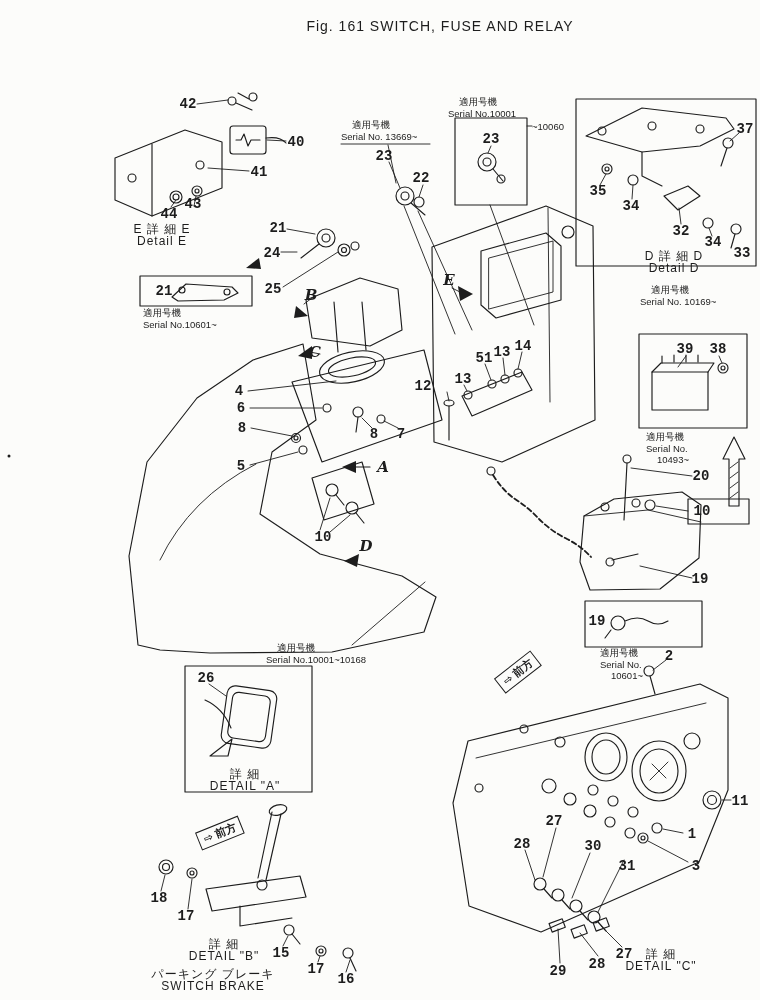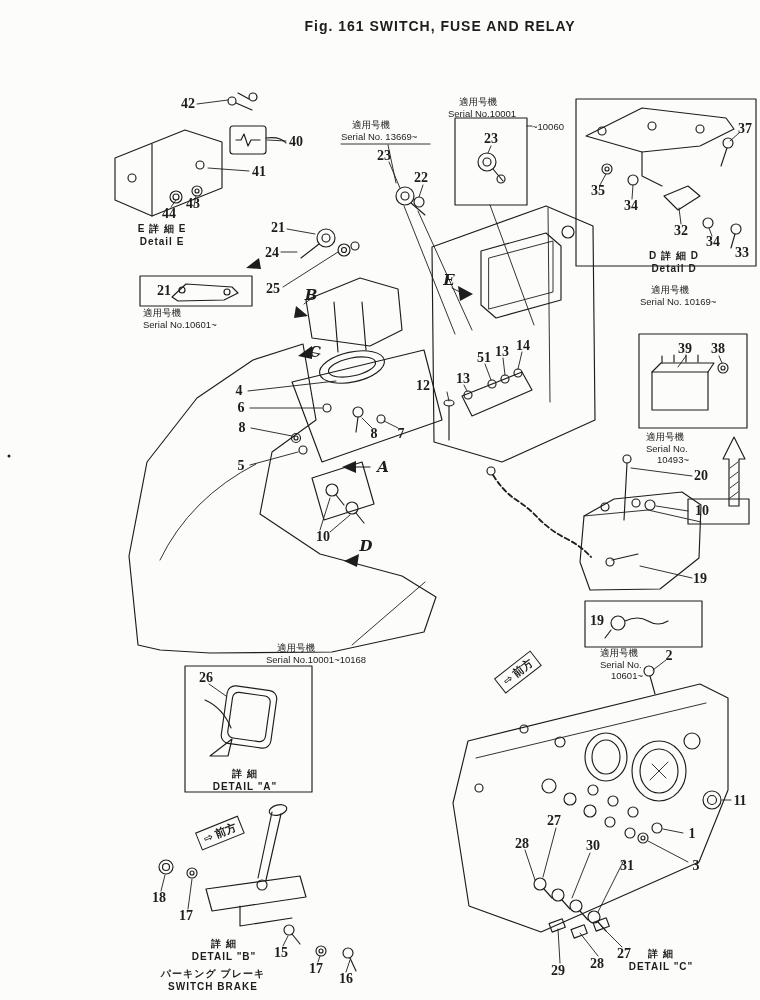--- a/index.html
+++ b/index.html
@@ -3,26 +3,26 @@
 <meta charset="utf-8">
 <style>
   html,body{margin:0;padding:0;background:#e8e8e4}
   .page{position:relative;width:760px;height:1000px;margin:0 auto;background:#fcfcfa;
         font-family:"Liberation Sans","DejaVu Sans",sans-serif;color:#1d1d1d;overflow:hidden}
   svg.art{position:absolute;left:0;top:0;width:760px;height:1000px}
   svg.art .s{stroke:#1d1d1d;fill:none;stroke-width:1.15;stroke-linecap:round;stroke-linejoin:round}
   svg.art .thin{stroke:#1d1d1d;fill:none;stroke-width:0.9;stroke-linecap:round}
   svg.art .f{fill:#1d1d1d;stroke:none}
   .lbl{position:absolute;transform:translate(-50%,-50%);white-space:nowrap}
-  .callout{font-weight:700;font-size:14px;font-family:Liberation Serif, serif}
+  .callout{font-weight:700;font-size:14px;font-family:Liberation Mono, monospace}
   .title-jp{font-weight:700;font-size:13px;letter-spacing:2px}
-  .title-en{font-weight:700;font-size:14px;letter-spacing:1px}
+  .title-en{font-weight:400;font-size:14px;letter-spacing:1px}
   .note{position:absolute;font-weight:400;font-size:9.5px;line-height:11.5px;white-space:nowrap}
   .note .ind{margin-left:11px}
-  .detail-lbl{font-weight:700;font-size:10px;letter-spacing:1px}
+  .detail-lbl{font-weight:400;font-size:12px;letter-spacing:1px}
   .view-letter{font-weight:700;font-size:15px;font-family:"DejaVu Serif",serif;font-style:italic}
   .forward-box{position:absolute;display:flex;align-items:center;gap:3px;border:1.6px solid #1d1d1d;
       padding:1px 5px;font-weight:700;font-size:11px;background:#fcfcfa;
       transform:translate(-50%,-50%) rotate(var(--rot,0deg));white-space:nowrap}
 </style>
 </head>
 <body>
 
 <div class="page">
 

